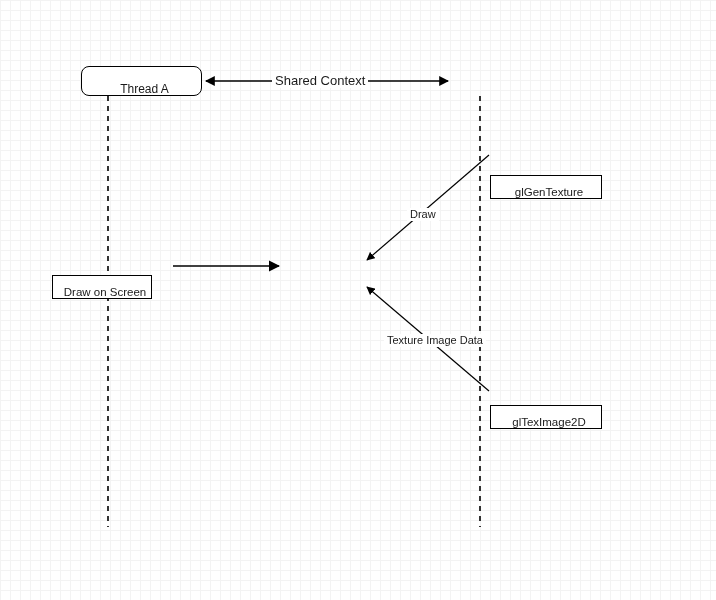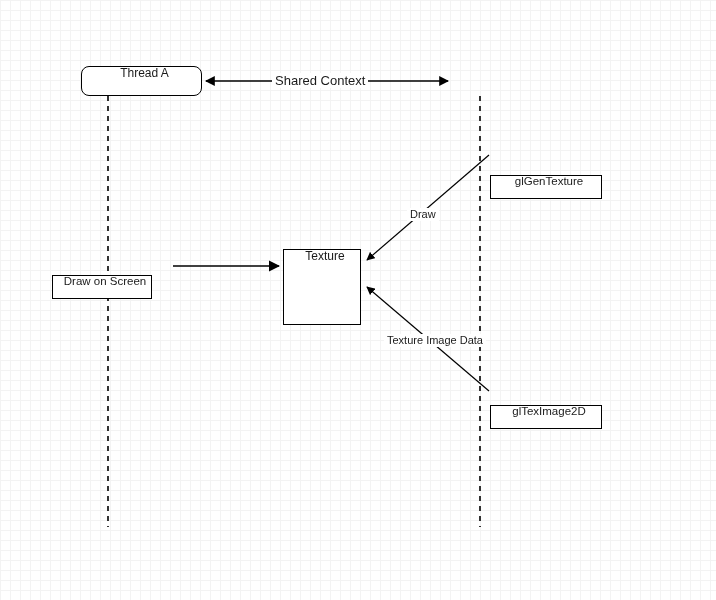--- a/index.html
+++ b/index.html
@@ -33,21 +33,21 @@
     top: 0;
     width: 716px;
     height: 600px;
   }
   .node {
     position: absolute;
     box-sizing: border-box;
     background: #ffffff;
     border: 1.3px solid #000000;
     display: flex;
-    align-items: flex-start;
+    align-items: flex-end;
     justify-content: center;
     color: #1a1a1a;
     font-family: "Liberation Sans", sans-serif;
     font-size: 12px;
     line-height: 1;
     text-align: center;
     z-index: 3;
     padding-left: 6px;
   }
   .node.rounded { border-radius: 8px; }
@@ -104,23 +104,20 @@
 
   <div class="node rounded thread-a">
     <span>Thread A</span>
   </div>
 
 
   <div class="node square gen-tex">
     <span>glGenTexture</span>
   </div>
 
-  <div class="node square texture">
-    <span>Texture</span>
-  </div>
 
   <div class="node square draw">
     <span>Draw on Screen</span>
   </div>
 
   <div class="node square tex-img">
     <span>glTexImage2D</span>
   </div>
 
   <div class="edge-label label-shared">Shared Context</div>

